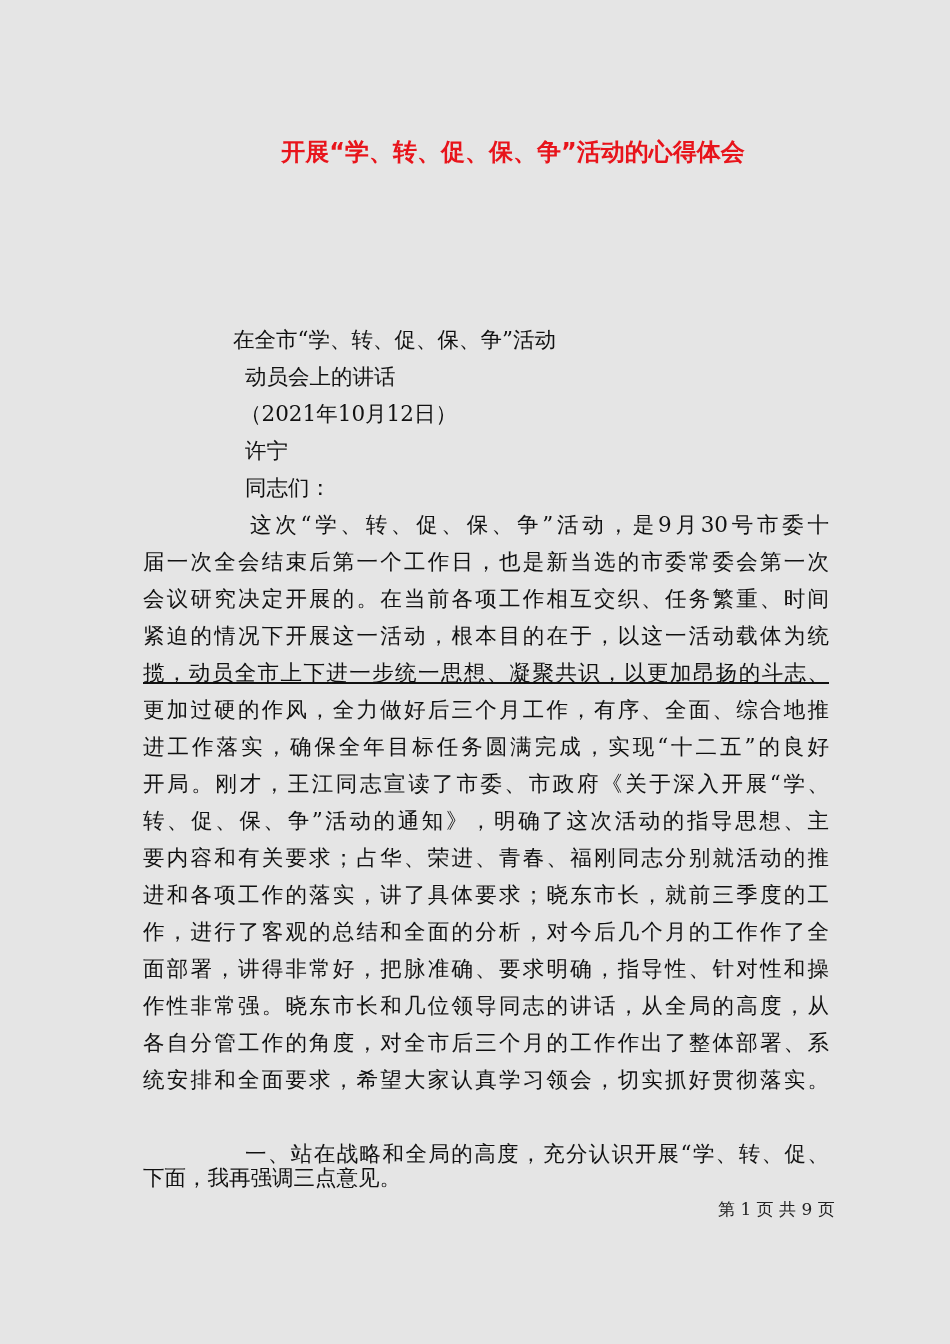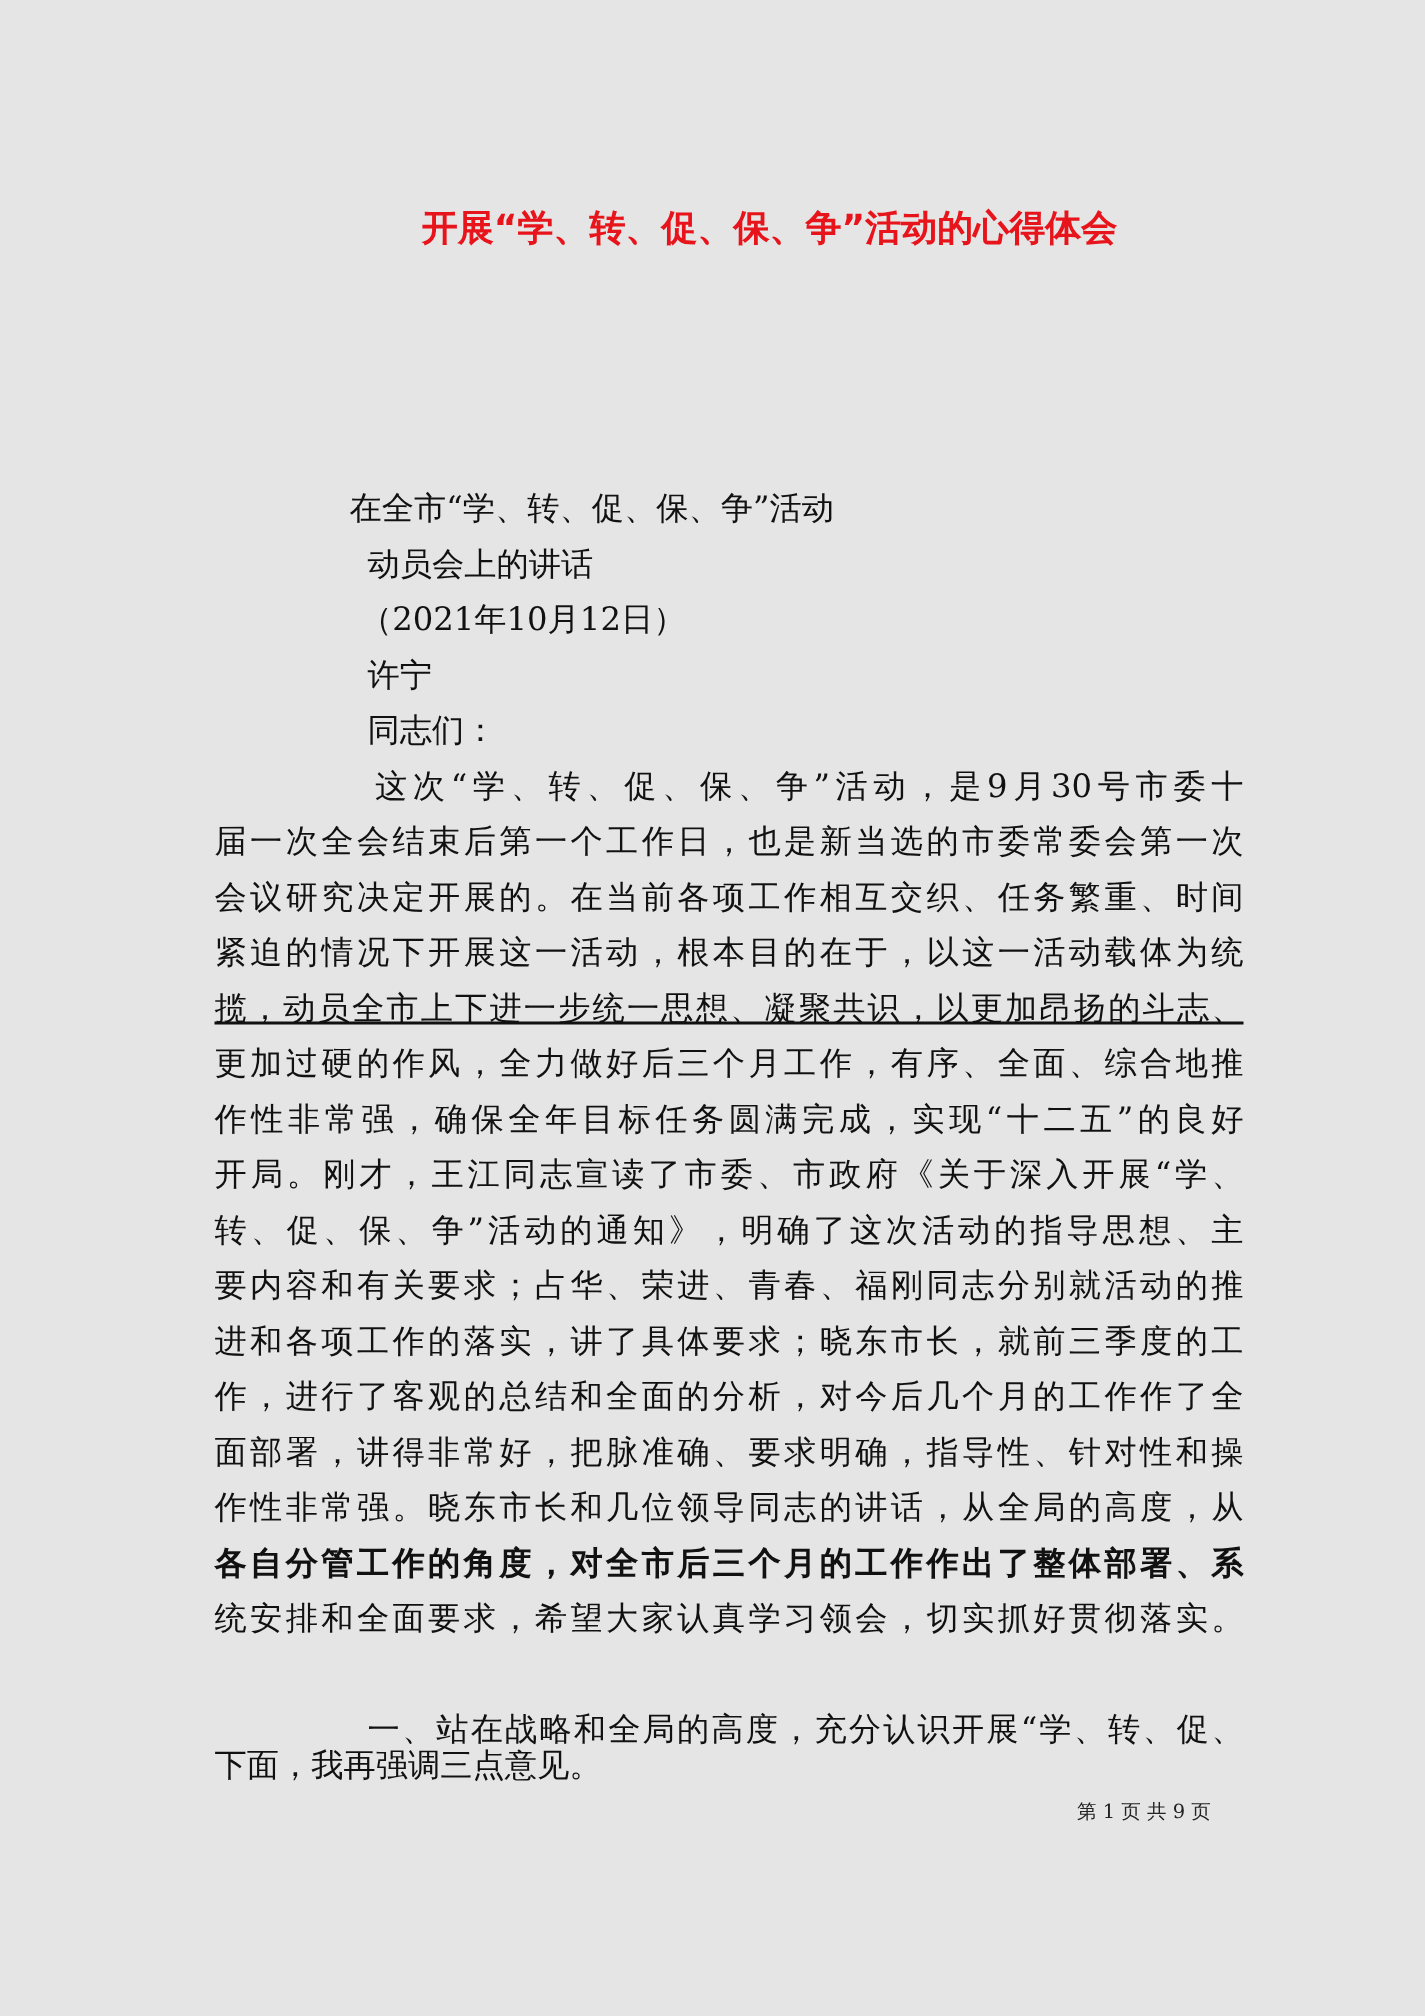--- a/index.html
+++ b/index.html
@@ -48,21 +48,21 @@
       text-align: justify;
       text-align-last: justify;
     }
     .body-line.last {
       text-align-last: left;
     }
     .footer {
       position: absolute;
       left: 718px;
       top: 1200px;
-      font-size: 13px;
+      font-size: 17px;
       line-height: 18px;
       color: #222;
       font-family: "DejaVu Serif", "Liberation Serif", serif;
     }
   </style>
 </head>
 <body>
 
 <div class="page">
 
@@ -73,28 +73,28 @@
   <div class="line" style="left:240px; top:401px;">（2021年10月12日）</div>
   <div class="line" style="left:245px; top:438px;">许宁</div>
   <div class="line" style="left:245px; top:475px;text-align:right;">同志们：</div>
 
   <div class="line" style="left:250px; top:512px; width:579px; text-align:justify; text-align-last:justify;">这次“学、转、促、保、争”活动，是9月30号市委十</div>
   <div class="line body-line" style="top:549px;">届一次全会结束后第一个工作日，也是新当选的市委常委会第一次</div>
   <div class="line body-line" style="top:586px;">会议研究决定开展的。在当前各项工作相互交织、任务繁重、时间</div>
   <div class="line body-line" style="top:623px;">紧迫的情况下开展这一活动，根本目的在于，以这一活动载体为统</div>
   <div class="line body-line" style="top:660px;text-decoration:underline;">揽，动员全市上下进一步统一思想、凝聚共识，以更加昂扬的斗志、</div>
   <div class="line body-line" style="top:697px;">更加过硬的作风，全力做好后三个月工作，有序、全面、综合地推</div>
-  <div class="line body-line" style="top:734px;">作性非常强，确保全年目标任务圆满完成，实现“十二五”的良好</div>
+  <div class="line body-line" style="top:734px;">进工作落实，确保全年目标任务圆满完成，实现“十二五”的良好</div>
   <div class="line body-line" style="top:771px;">开局。刚才，王江同志宣读了市委、市政府《关于深入开展“学、</div>
   <div class="line body-line" style="top:808px;">转、促、保、争”活动的通知》，明确了这次活动的指导思想、主</div>
   <div class="line body-line" style="top:845px;">要内容和有关要求；占华、荣进、青春、福刚同志分别就活动的推</div>
   <div class="line body-line" style="top:882px;">进和各项工作的落实，讲了具体要求；晓东市长，就前三季度的工</div>
   <div class="line body-line" style="top:919px;">作，进行了客观的总结和全面的分析，对今后几个月的工作作了全</div>
   <div class="line body-line" style="top:956px;">面部署，讲得非常好，把脉准确、要求明确，指导性、针对性和操</div>
   <div class="line body-line" style="top:993px;">作性非常强。晓东市长和几位领导同志的讲话，从全局的高度，从</div>
-  <div class="line body-line" style="top:1030px;font-weight:bold;">各自分管工作的角度，对全市后三个月的工作作出了整体部署、系</div>
+  <div class="line body-line" style="top:1030px;">各自分管工作的角度，对全市后三个月的工作作出了整体部署、系</div>
   <div class="line body-line" style="top:1067px;">统安排和全面要求，希望大家认真学习领会，切实抓好贯彻落实。</div>
   <div class="line body-line last" style="top:1165px;">下面，我再强调三点意见。</div>
   <div class="line" style="left:245px; top:1141px; width:584px; text-align:justify; text-align-last:justify;">一、站在战略和全局的高度，充分认识开展“学、转、促、</div>
 
   <div class="footer">第 1 页 共 9 页</div>
 
 </div>
 
 </body></html>

